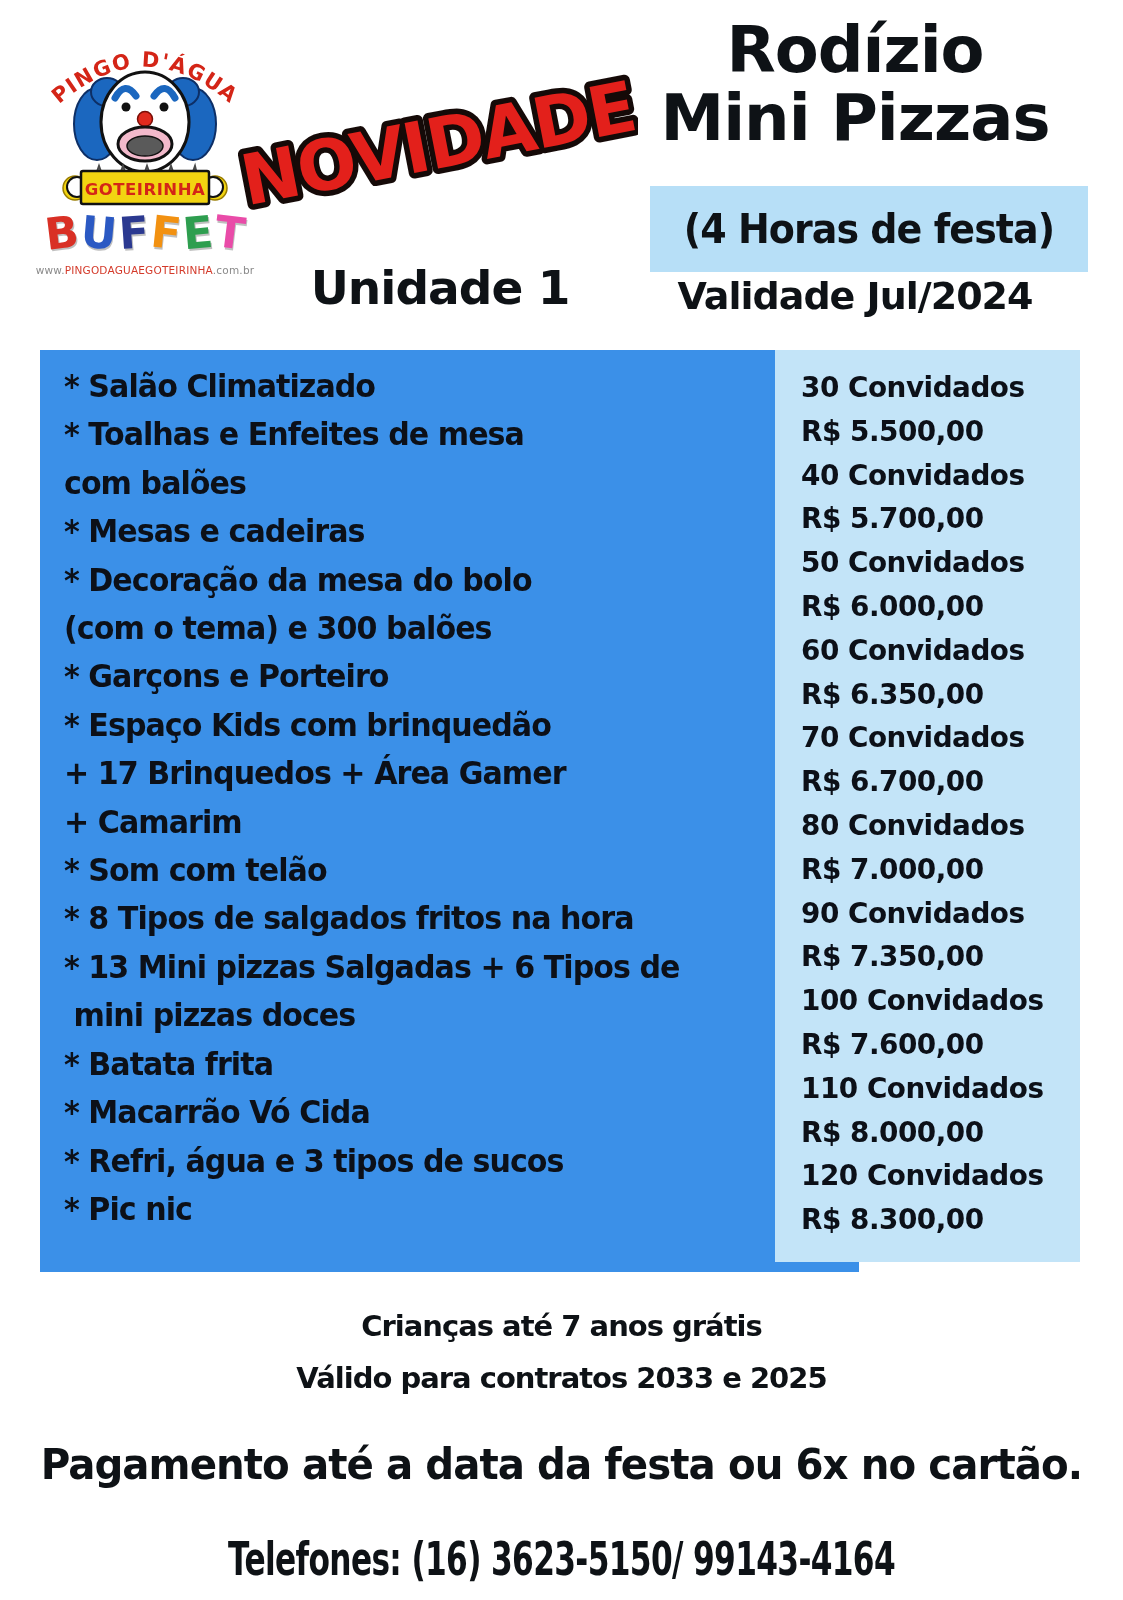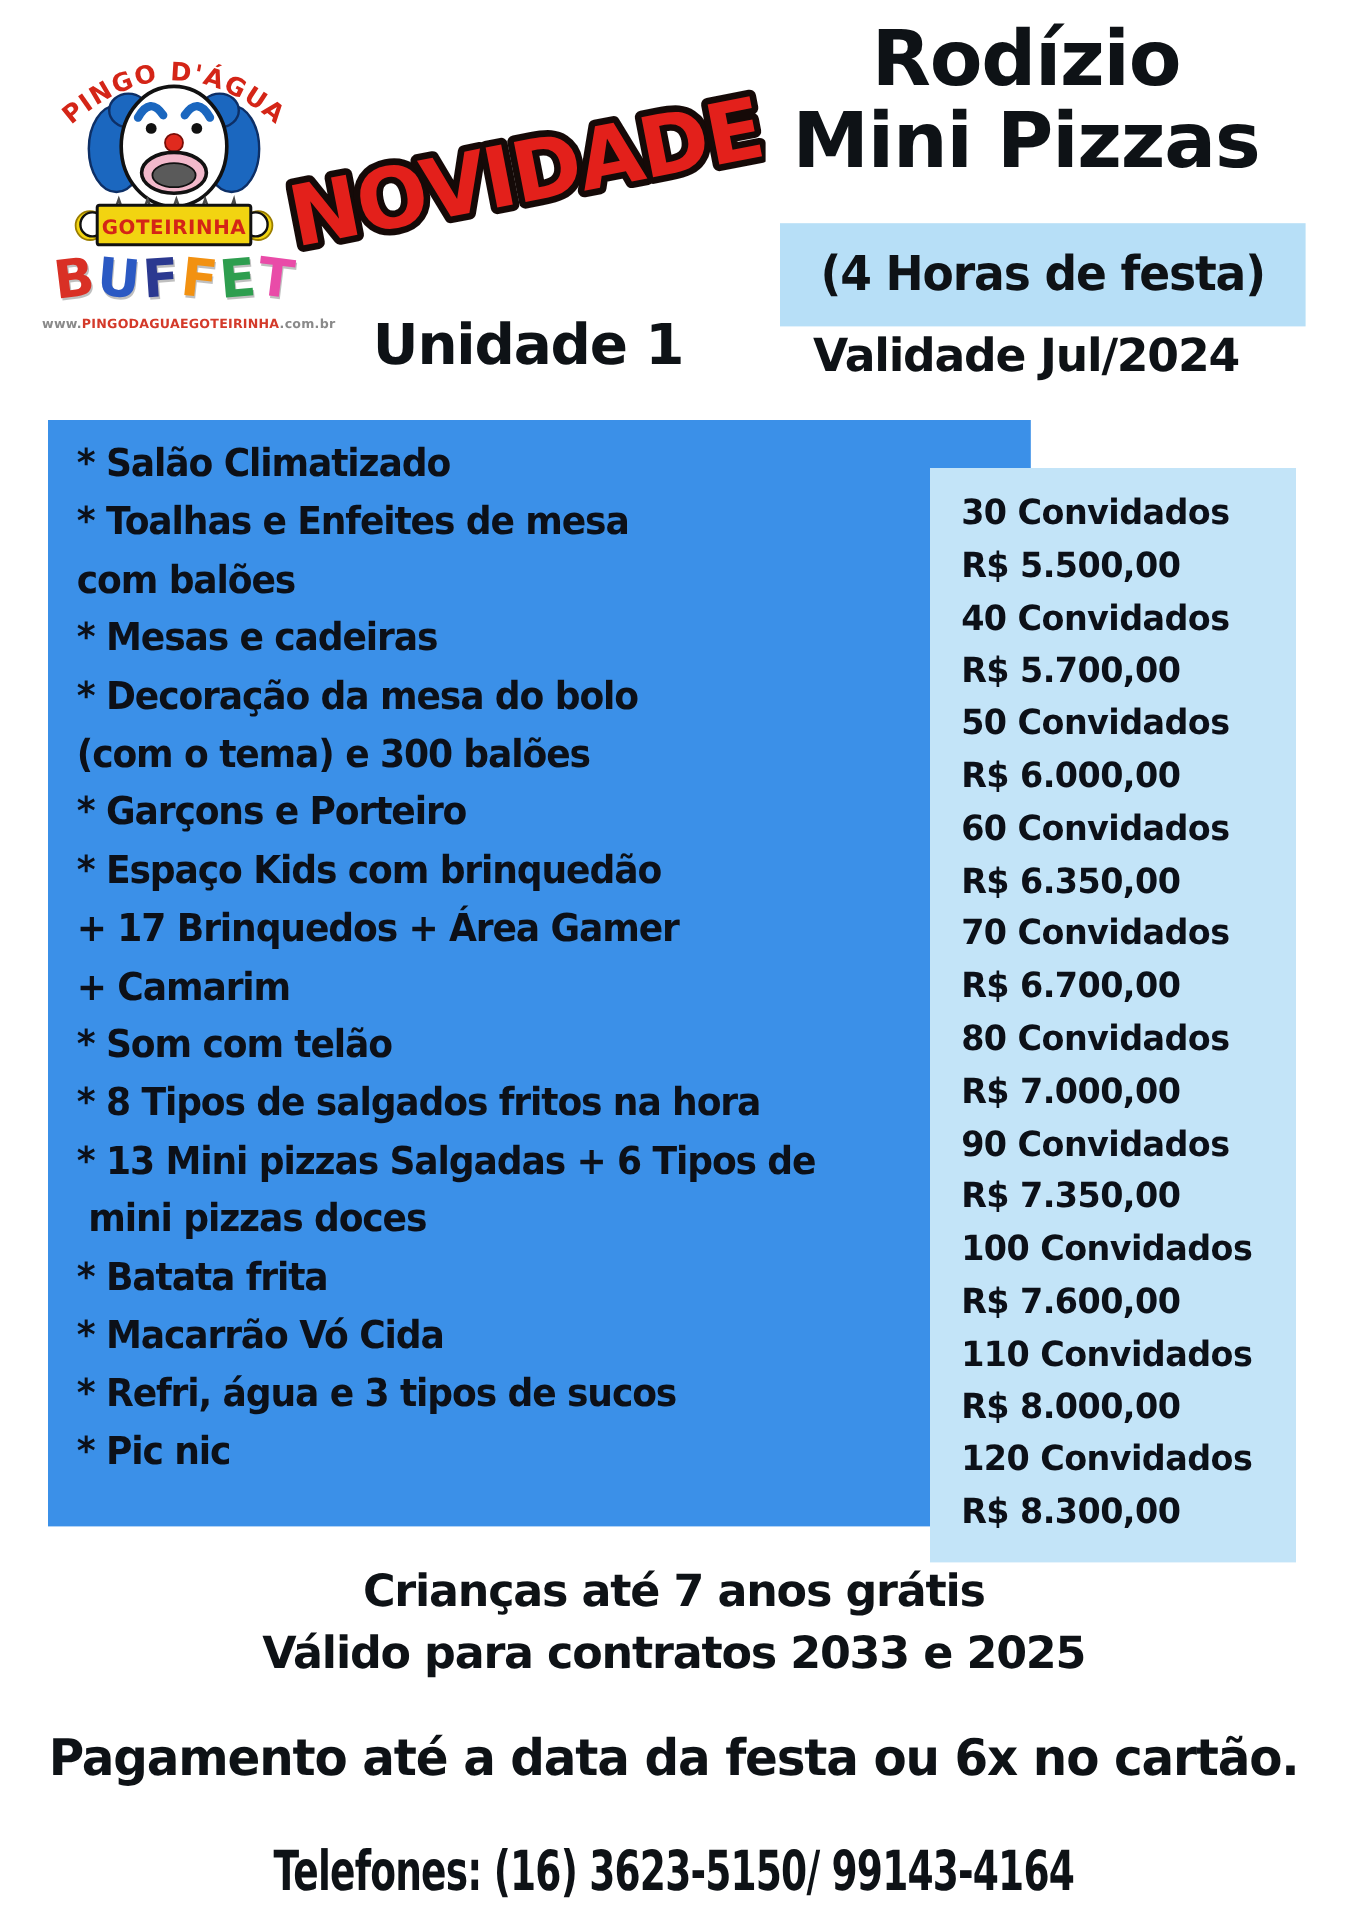--- a/index.html
+++ b/index.html
@@ -4,22 +4,22 @@
 <style>
   html,body{margin:0;padding:0;background:#ffffff;}
   .page{position:relative;width:1123px;height:1600px;background:#ffffff;overflow:hidden;
         font-family:"DejaVu Sans",sans-serif;font-weight:bold;color:#0e1216;}
 
   
   .logo{position:absolute;left:35px;top:18px;width:220px;height:270px;}
   .logo svg{position:absolute;left:0;top:0;}
   .buffet{position:absolute;left:0;top:192px;width:220px;text-align:center;font-size:44px;line-height:46px;}
   .bletter{display:inline-block;margin:0 1px;text-shadow:1px 2px 0 rgba(0,0,0,0.25);}
-  .weburl{position:absolute;left:0;top:246px;width:220px;text-align:left;font-size:10.5px;
-          font-weight:bold;color:#8a8a8a;letter-spacing:0.2px;white-space:nowrap;}
+  .weburl{position:absolute;left:0;top:246px;width:220px;text-align:center;font-size:10.5px;
+          font-weight:normal;color:#8a8a8a;letter-spacing:0.2px;white-space:nowrap;}
   .weburl .red{color:#d43a2a;}
 
   
   .badge{position:absolute;left:238px;top:40px;width:400px;height:210px;}
 
   
   .title{position:absolute;left:620px;top:16px;width:470px;text-align:center;
          font-size:64px;line-height:68px;letter-spacing:-1px;}
   .duration{position:absolute;left:650px;top:186px;width:438px;height:86px;
             text-align:center;font-size:40px;line-height:86px;letter-spacing:-1px;}
@@ -28,27 +28,27 @@
             font-size:38px;letter-spacing:-1px;white-space:nowrap;}
   .unit{position:absolute;left:280px;top:260px;width:320px;text-align:center;
         font-size:47px;letter-spacing:-1px;white-space:nowrap;}
 
   
   .features-box{position:absolute;left:40px;top:350px;width:819px;height:922px;
                 padding:12px 0 0 24px;box-sizing:border-box;overflow:hidden;}
   .feat{font-size:32px;line-height:48.4px;letter-spacing:-1px;white-space:pre;
         transform:scaleX(0.94);transform-origin:left center;color:#0c1018;}
   .price-box{position:absolute;left:775px;top:350px;width:305px;height:912px;
-             padding:16px 0 0 26px;box-sizing:border-box;overflow:hidden;margin-top:40px;}
+             padding:16px 0 0 26px;box-sizing:border-box;overflow:hidden;}
   .price{font-size:29px;line-height:43.8px;letter-spacing:-0.5px;white-space:nowrap;
          transform:scaleX(0.96);transform-origin:left center;color:#0c1018;}
 
   
   .foot1{position:absolute;left:0;top:1300px;width:1123px;text-align:center;
-         font-size:37px;line-height:52px;letter-spacing:-1px;}
+         font-size:29px;line-height:52px;letter-spacing:-1px;}
   .foot-pay{position:absolute;left:0;top:1440px;width:1123px;text-align:center;
             font-size:42px;letter-spacing:-1px;}
   .foot-pay>span{display:inline-block;transform:scaleX(0.96);}
   .foot-phones{position:absolute;left:0;top:1532px;width:1123px;text-align:center;font-size:46px;}
   .foot-phones>span{display:inline-block;transform:scaleX(0.68);letter-spacing:-1px;}
 </style>
 </head>
 <body>
 
 <div class="page">

